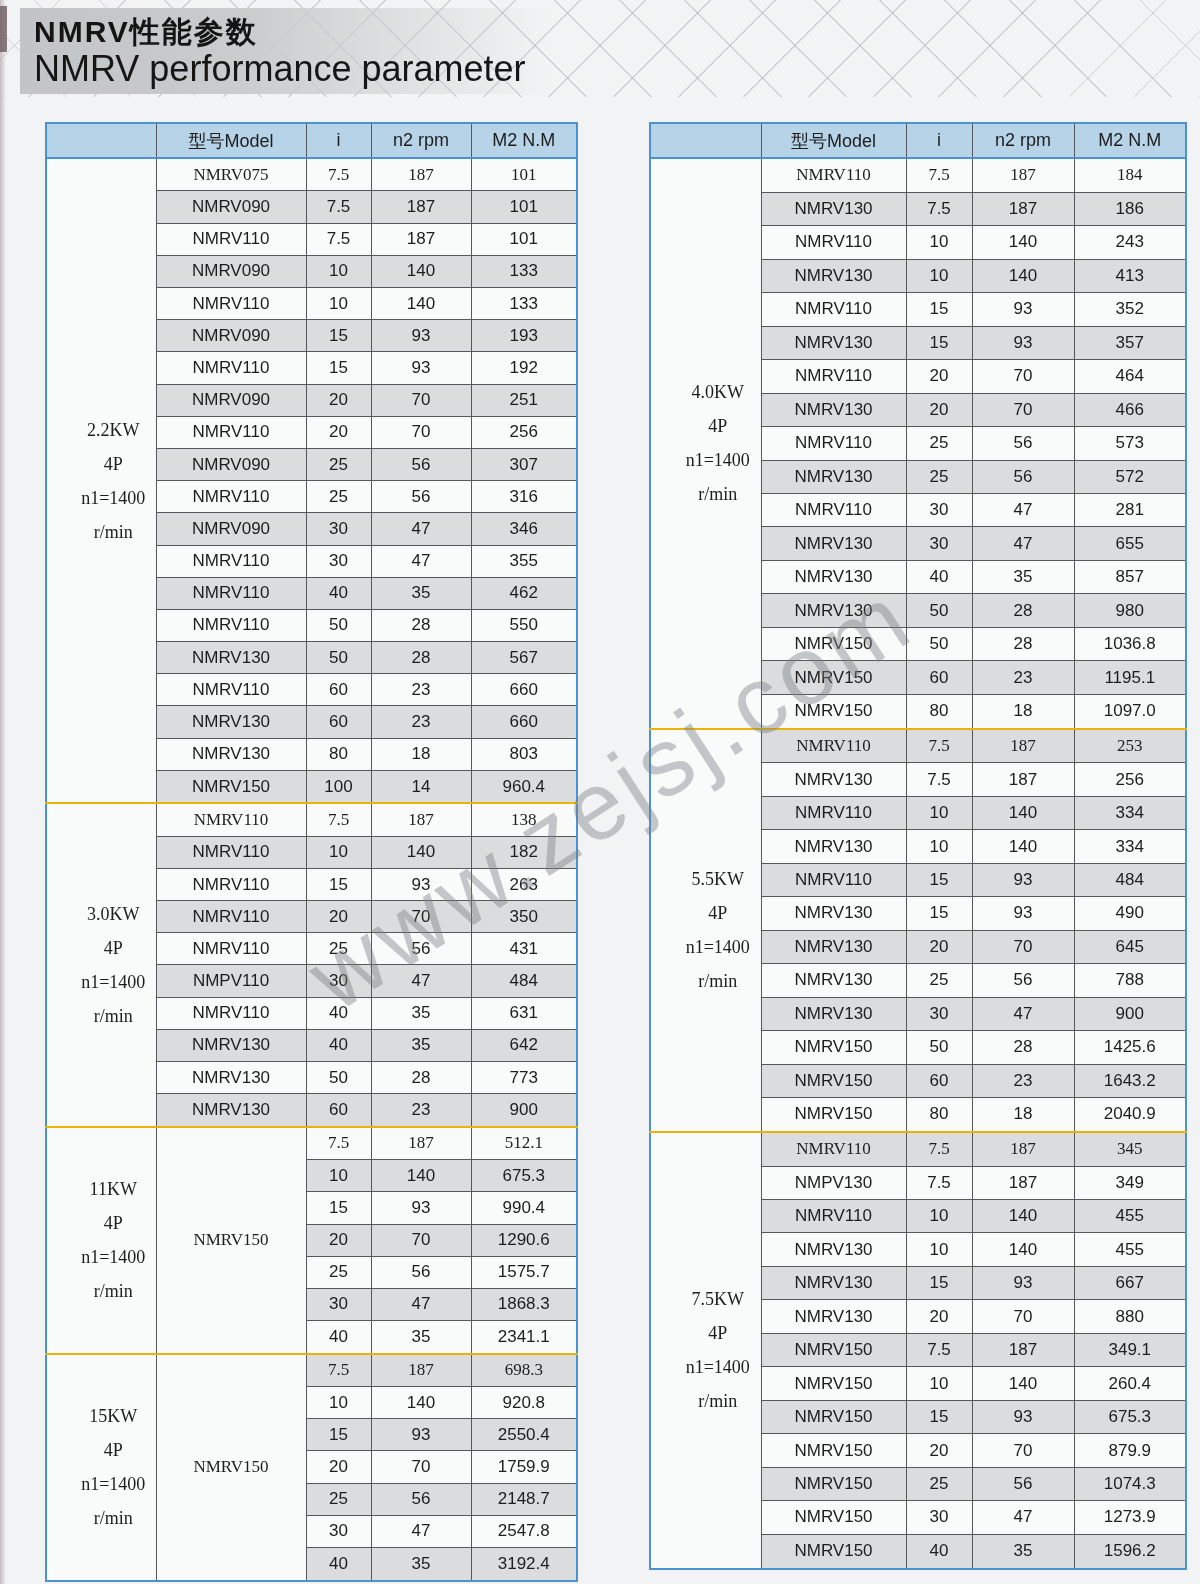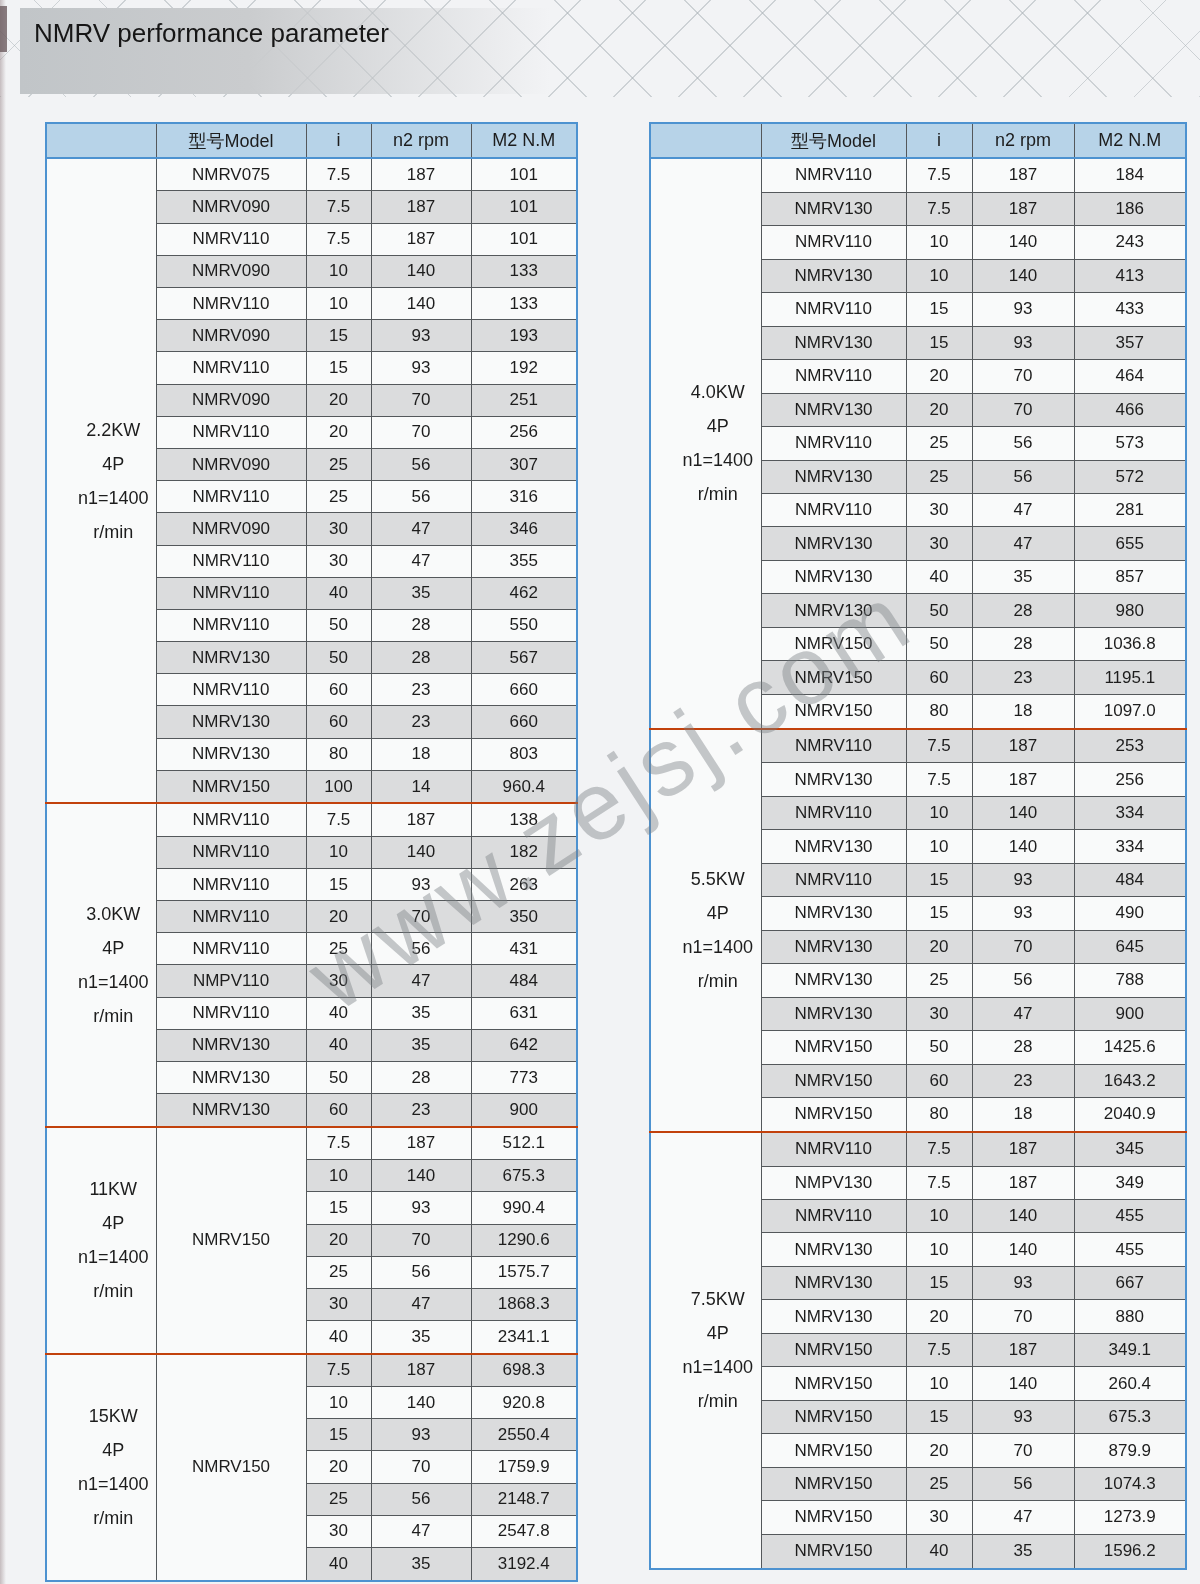--- a/index.html
+++ b/index.html
@@ -21,57 +21,58 @@
   }
   .corner-mark{
     position:absolute;left:0;top:6px;width:7px;height:46px;background:#6d5d60;opacity:.8;
   }
   .title-band{
     position:absolute;left:20px;top:8px;width:570px;height:86px;
     background:linear-gradient(90deg,#c1c5c8 0%,#caccce 40%,rgba(242,243,245,0) 93%);
     padding:6px 0 0 14px;box-sizing:border-box;
   }
   .title-zh{font-size:30px;font-weight:700;color:#141414;letter-spacing:2px;line-height:36px;}
-  .title-en{font-size:26px;font-weight:400;color:#161616;line-height:36px;margin-top:1px;}
+  .title-en{font-size:36px;font-weight:400;color:#161616;line-height:36px;margin-top:1px;}
 
   .ptable{
     position:absolute;border-collapse:collapse;table-layout:fixed;
     background:#86efac;border:2.5px solid #4d92d0;
   }
   .t-left{left:45px;top:122px;width:531px;height:1460px;}
   .t-right{left:649px;top:122px;width:536px;height:1448px;}
   .ptable th,.ptable td{
     border:1px solid #54585b;text-align:center;vertical-align:middle;
     font-size:17px;color:#1d1d1d;padding:0;overflow:hidden;white-space:nowrap;
   }
   .ptable thead th{
     background:#b7d3e8;font-size:18px;height:33px;font-weight:400;
     border-bottom:2px solid #4d92d0;border-top:2px solid #4d92d0;
   }
-  .ptable tr.group-start td{border-top:2px solid #c2410c;}
+  .ptable tr.group-start td{border-top:2px solid #eab308;font-family:Liberation Serif, serif;}
   .ptable td.group-label{font-size:18px;background:#f9fafa;line-height:34px;padding-left:24px;}
   .ptable td.model-span{background:#f9fafa;}
   .ptable td.plain{background:#f9fafa;}
   .ptable td.stripe{background:#dbdcdd;}
 
   .watermark{
     position:absolute;left:160px;top:742px;width:900px;text-align:center;
     transform:rotate(-33deg);
     font-size:96px;letter-spacing:5px;color:rgba(122,126,131,0.42);
     white-space:nowrap;z-index:6;pointer-events:none;font-weight:400;
   }
 </style>
 </head>
 <body>
 
 <div class="lattice"></div>
 <div class="scan-edge"></div>
 <div class="corner-mark"></div>
 
 <div class="title-band">
+  <div class="title-zh">NMRV性能参数</div>
   <div class="title-en">NMRV performance parameter</div>
 </div>
 
 <div id="tables-root">
     <table class="ptable t-left">
       <colgroup>
         <col style="width: 110px;">
         <col style="width: 150px;">
         <col style="width: 65px;">
         <col style="width: 100px;">
@@ -410,21 +411,21 @@
         <tr>
           <td class="stripe">NMRV130</td>
           <td class="stripe">10</td>
           <td class="stripe">140</td>
           <td class="stripe">413</td>
         </tr>
         <tr>
           <td class="plain">NMRV110</td>
           <td class="plain">15</td>
           <td class="plain">93</td>
-          <td class="plain">433</td>
+          <td class="plain">352</td>
         </tr>
         <tr>
           <td class="stripe">NMRV130</td>
           <td class="stripe">15</td>
           <td class="stripe">93</td>
           <td class="stripe">357</td>
         </tr>
         <tr>
           <td class="plain">NMRV110</td>
           <td class="plain">20</td>

